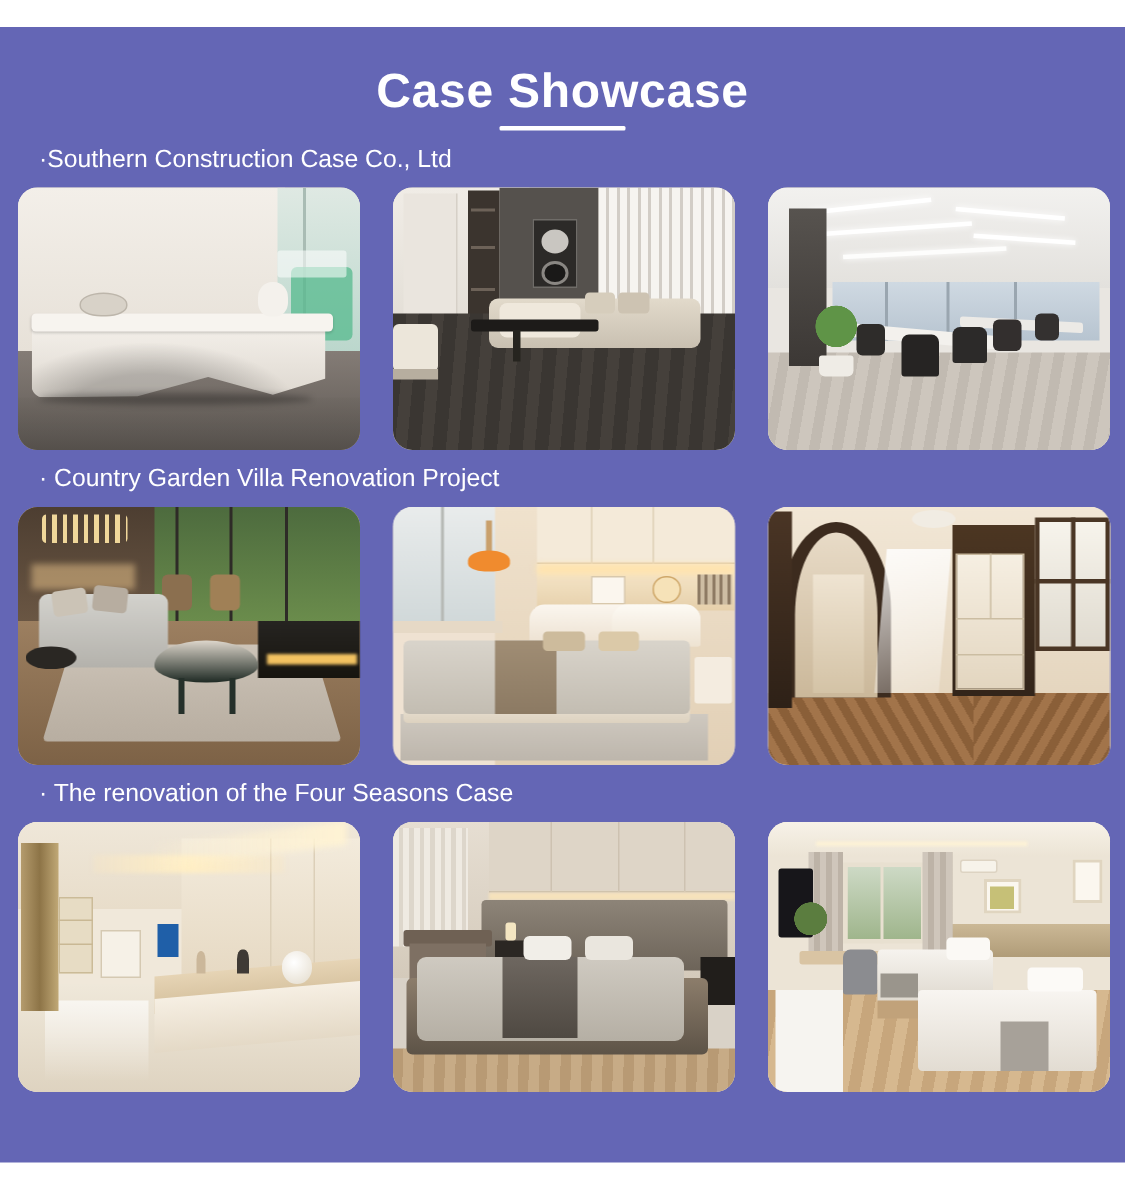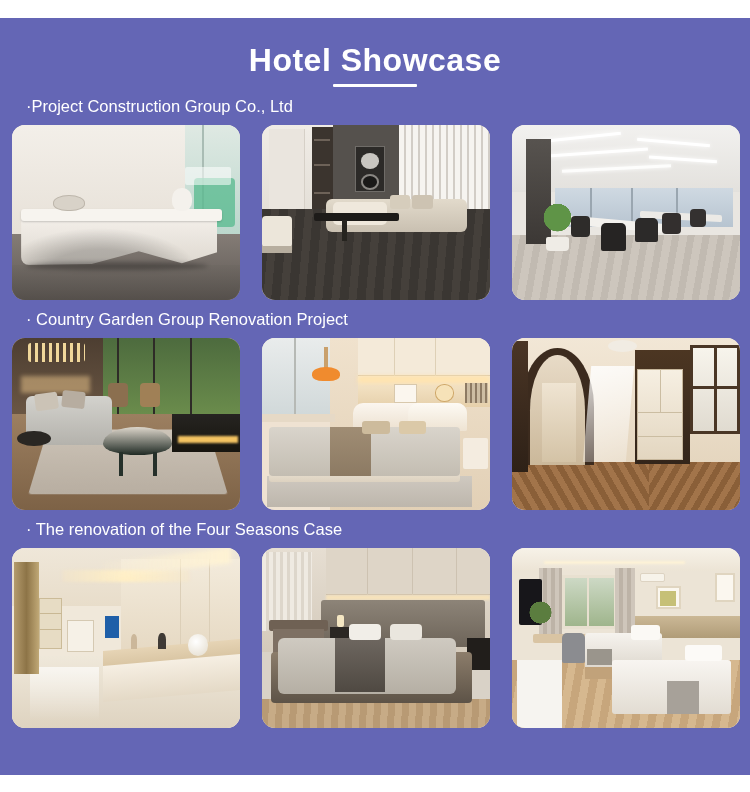--- a/index.html
+++ b/index.html
@@ -295,26 +295,26 @@
       background:repeating-linear-gradient(100deg,#c7a67c 0 8px,#d6b88f 8px 16px);}
   .s9 .fwhite { left:2%; top:62%; width:20%; height:38%; background:#f6f4f0;}
 </style>
 </head>
 <body>
 
 <div class="page">
   <div class="banner">
 
     <div class="title-wrap">
-      <div class="title">Hotel Showcase</div>
+      <div class="title">Case Showcase</div>
       <div class="title-underline"></div>
     </div>
 
     <div class="section">
-      <div class="section-label">·Project Construction Group Co., Ltd</div>
+      <div class="section-label">·Southern Construction Case Co., Ltd</div>
       <div class="grid row-1">
 
         <div class="card">
           <div class="scene s1">
             <div class="wall"></div>
               <div class="glass"></div>
               <div class="glassmull"></div>
             <div class="green"></div>
               <div class="floor"></div>
               <div class="floor2"></div>
@@ -375,21 +375,21 @@
             <div class="col"></div>
               <div class="plant"></div>
               <div class="pot"></div>
           </div>
         </div>
 
       </div>
     </div>
 
     <div class="section">
-      <div class="section-label">· Country Garden Group Renovation Project</div>
+      <div class="section-label">· Country Garden Villa Renovation Project</div>
       <div class="grid row-2">
 
         <div class="card">
           <div class="scene s4">
             <div class="glass"></div>
               <div class="mull1"></div>
               <div class="mull2"></div>
               <div class="mull3"></div>
             <div class="wallD"></div>
               <div class="warm"></div>

